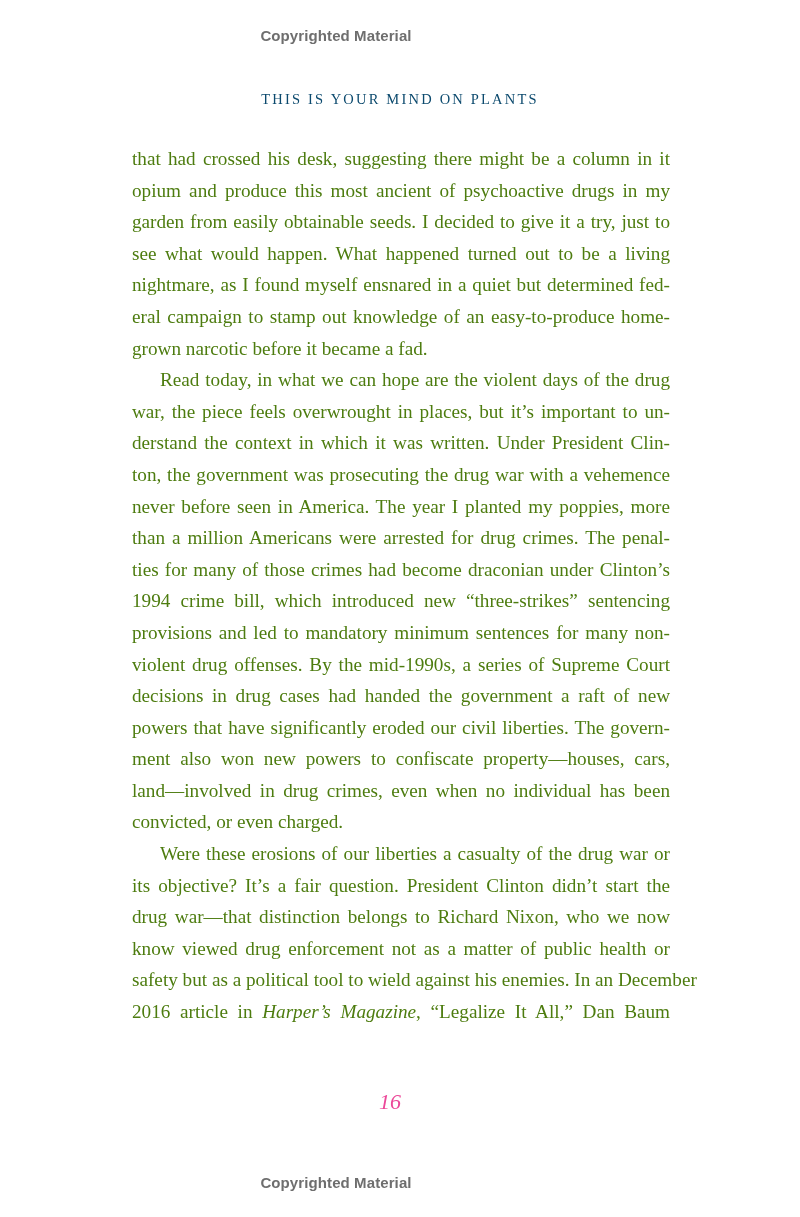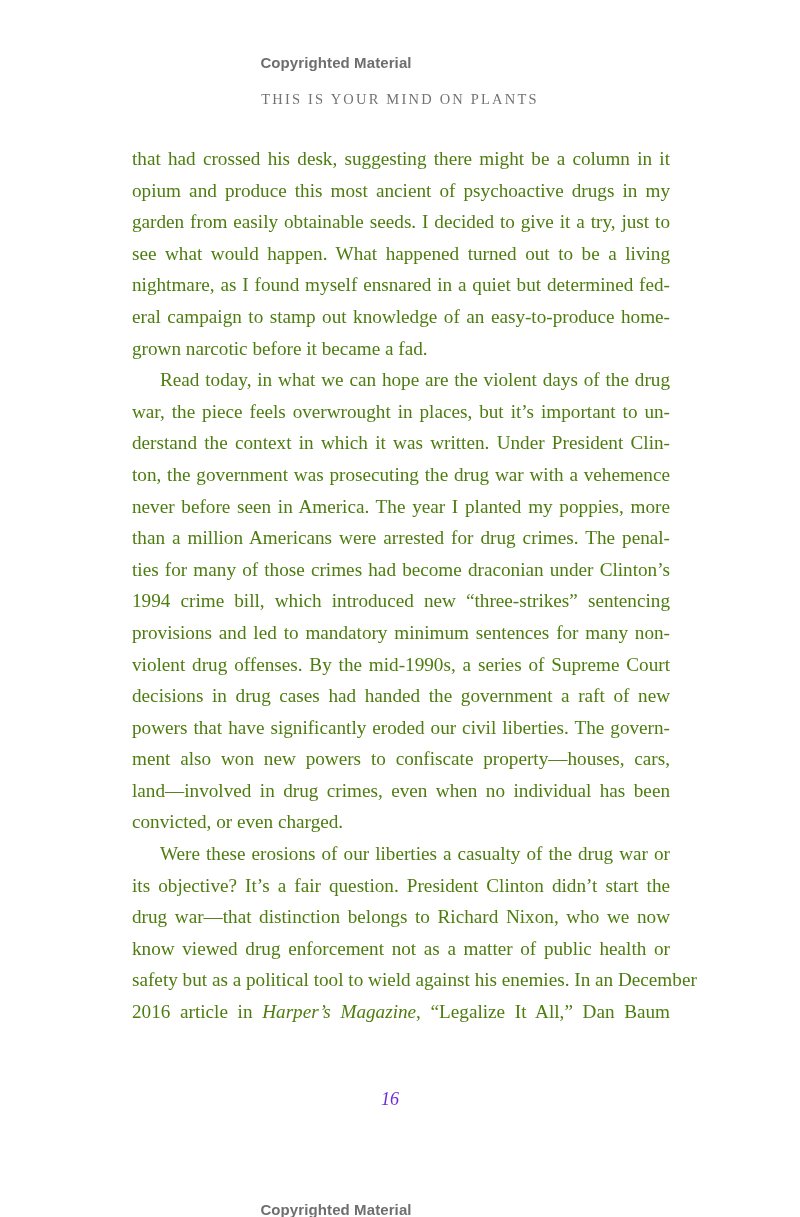--- a/index.html
+++ b/index.html
@@ -16,34 +16,33 @@
     .watermark {
       position: absolute;
       left: 0;
       width: 672px;
       text-align: center;
       font-family: "Liberation Sans", sans-serif;
       font-weight: bold;
       font-size: 15px;
       color: #6e6e6e;
       letter-spacing: 0.1px;
-      margin-top: 27px;
     }
     .watermark.top { top: 27px; }
     .watermark.bottom { top: 1174px; }
     .running-head {
       position: absolute;
       top: 91px;
       left: 0;
       width: 800px;
       text-align: center;
       font-family: "Liberation Serif", serif;
       font-size: 14.5px;
       letter-spacing: 2.2px;
-      color: #737373;
+      color: #0c4a6e;
     }
     .body-text {
       position: absolute;
       left: 132px;
       top: 143px;
       width: 538px;
       font-family: "Liberation Serif", serif;
       font-size: 19.2px;
       line-height: 31.6px;
       color: #4d7c0f;
@@ -62,22 +61,22 @@
       padding-left: 28px;
     }
     .page-number {
       position: absolute;
       top: 1089px;
       left: 0;
       width: 780px;
       text-align: center;
       font-family: "Liberation Serif", serif;
       font-style: italic;
-      font-size: 18px;
-      color: #6d28d9;
+      font-size: 22px;
+      color: #ec4899;
     }
     em { font-style: italic; }
   </style>
 </head>
 <body>
 
 <div class="watermark top">Copyrighted Material</div>
 
 <div class="running-head">THIS IS YOUR MIND ON PLANTS</div>
 

